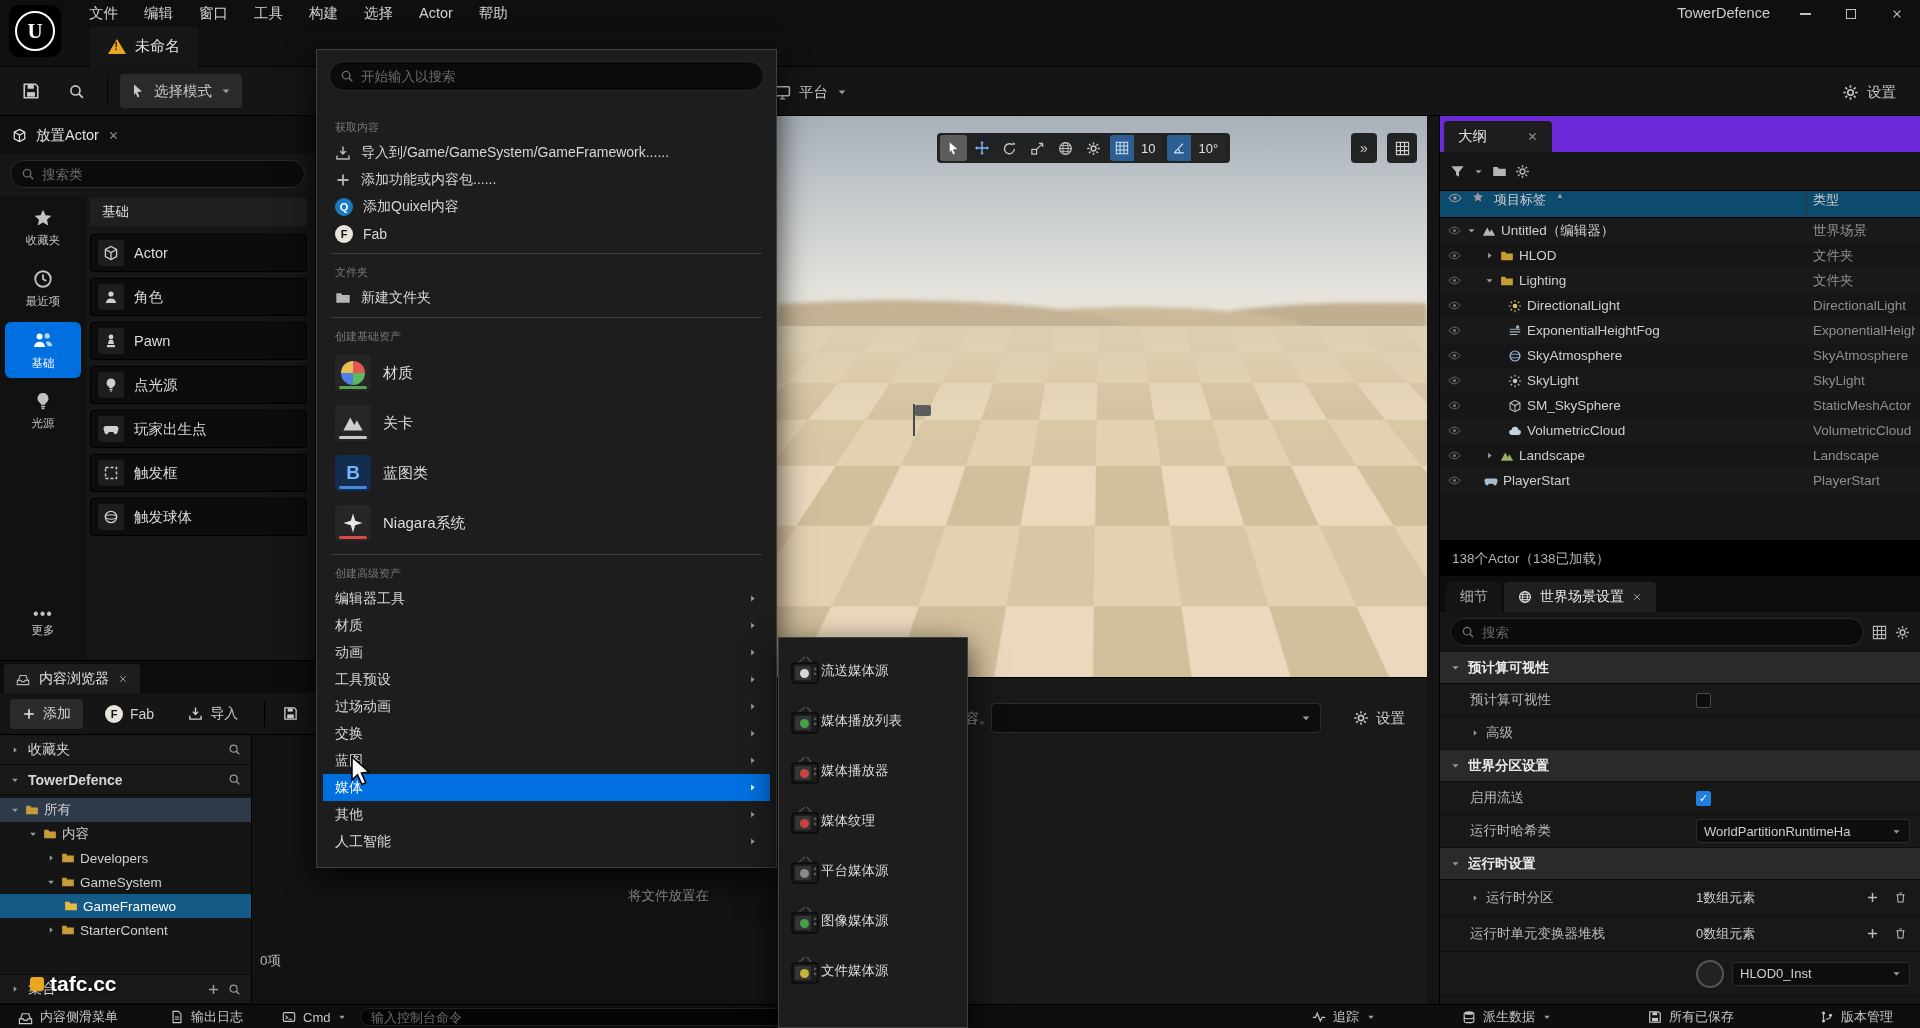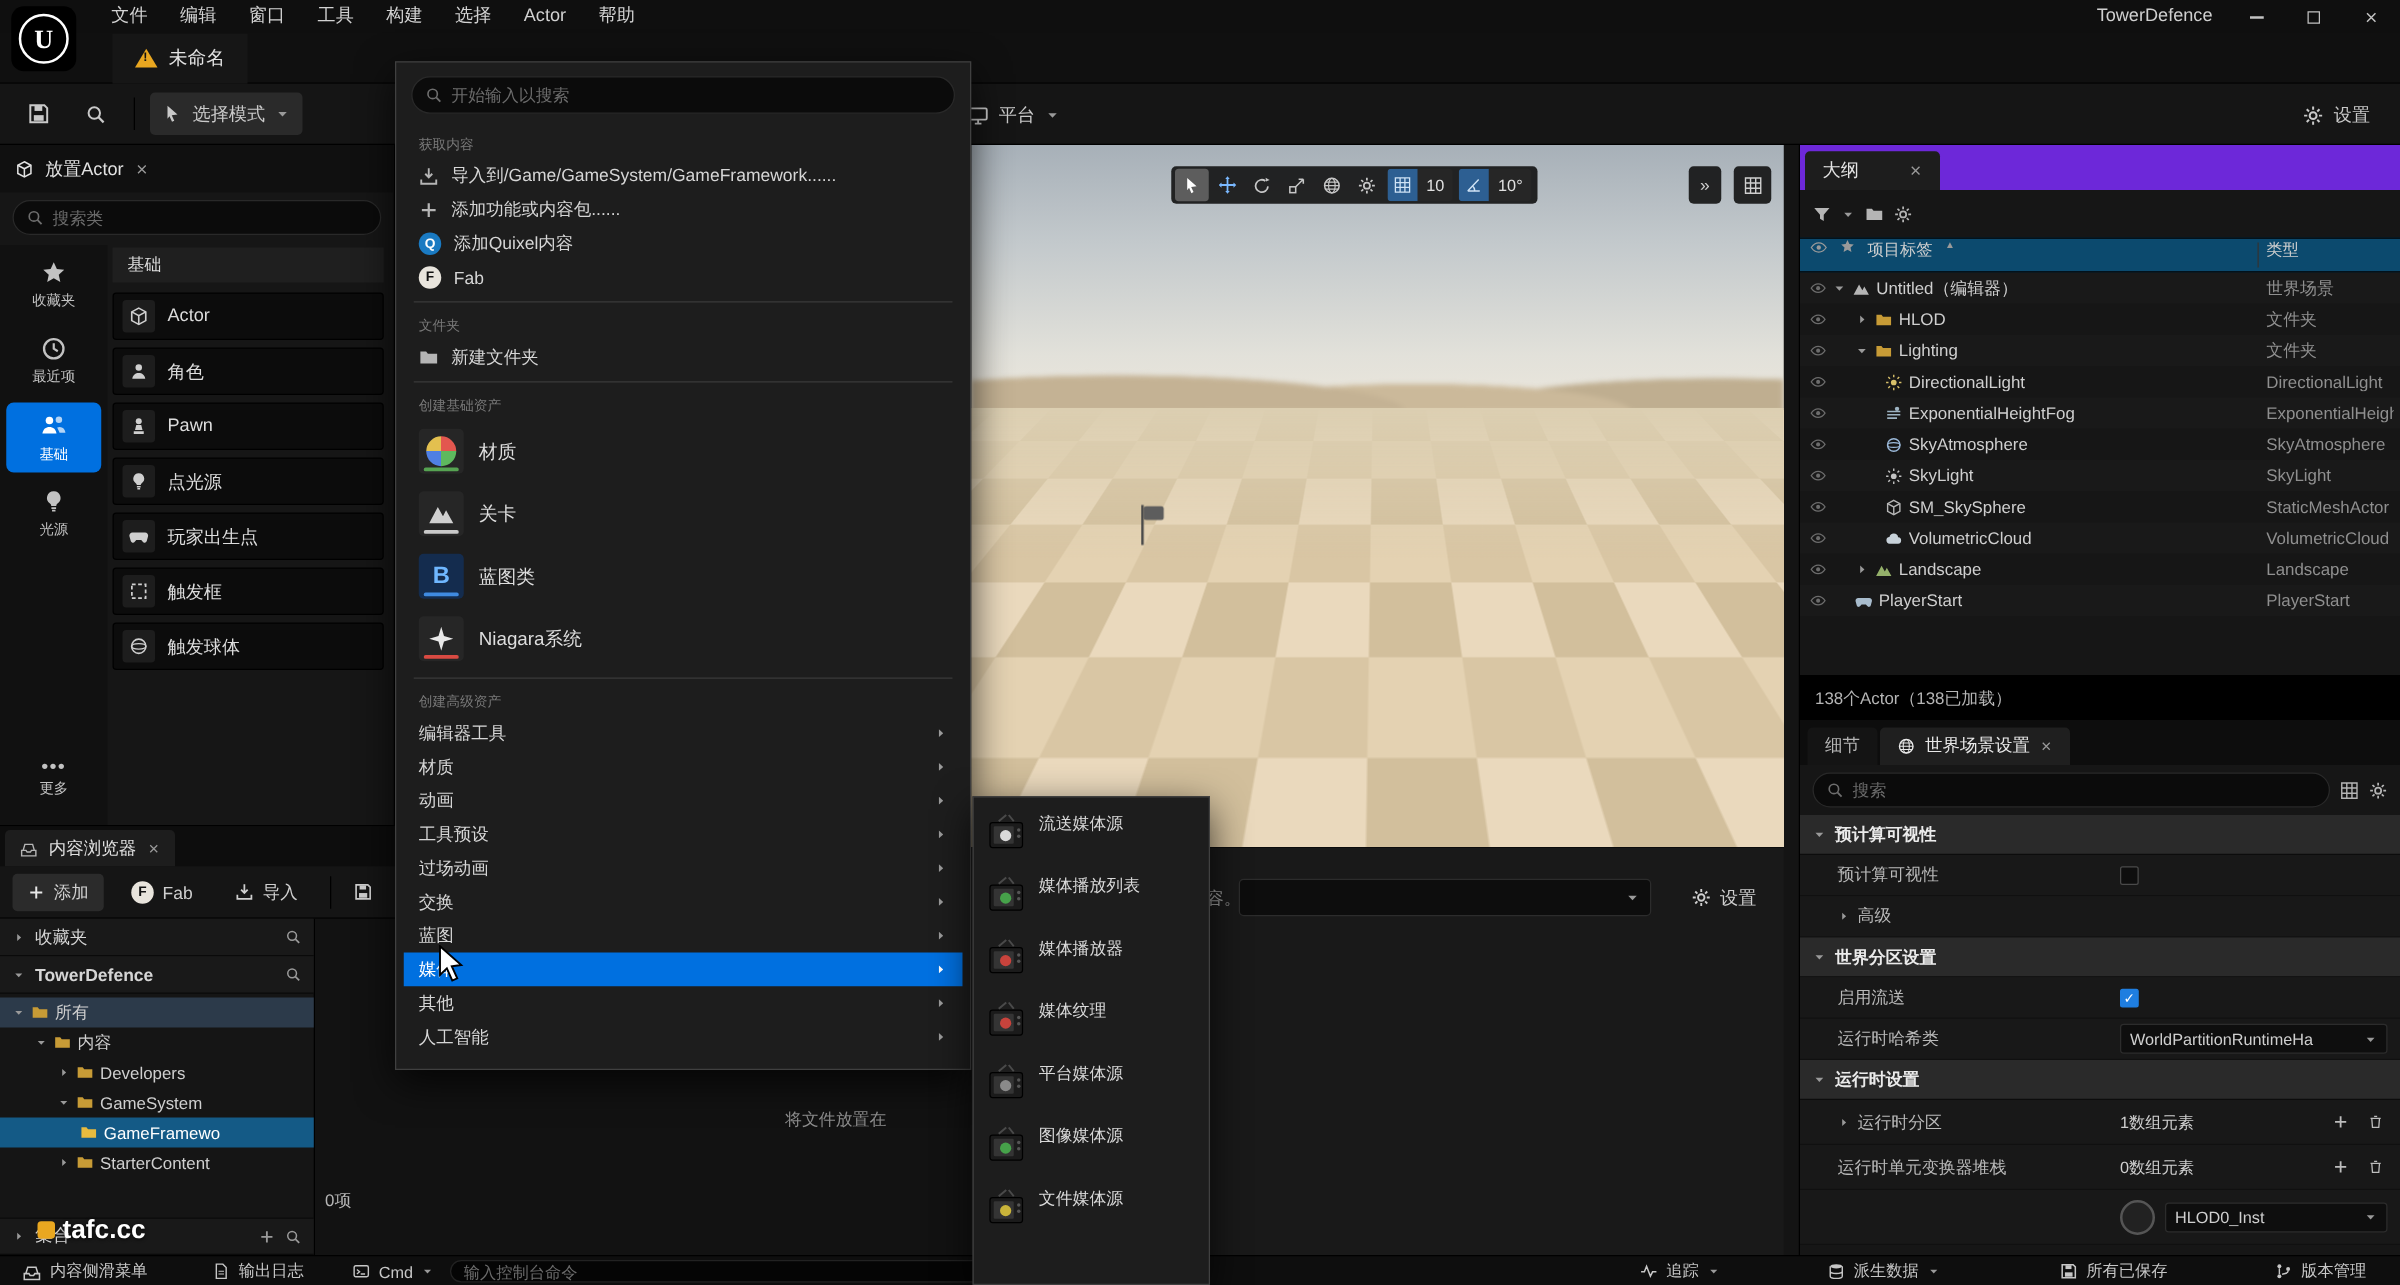--- a/index.html
+++ b/index.html
@@ -109,35 +109,35 @@
 .dt-search{height:40px;display:flex;align-items:center;gap:8px;padding:0 10px}
 .dsec{height:32px;display:flex;align-items:center;gap:7px;background:#2a2a2a;font-weight:bold;font-size:13.5px;color:#ebebeb;padding-left:10px;border-bottom:1px solid #0c0c0c}
 .drow{height:33px;display:flex;align-items:center;border-bottom:1px solid #101010;background:#181818}
 .dlabel{padding-left:30px;color:#b9b9b9;font-size:13.5px;flex:1;display:flex;align-items:center;gap:6px}
 .dval{width:224px;display:flex;align-items:center;gap:8px;padding-right:10px;font-size:13px;color:#cfcfcf}
 .chk{width:15px;height:15px;border:1px solid #4a4a4a;background:#0e0e0e;border-radius:2px;display:flex;align-items:center;justify-content:center;color:#fff;font-size:11px}
 .dd{height:24px;background:#0e0e0e;border:1px solid #2c2c2c;border-radius:3px;display:flex;align-items:center;gap:6px;padding:0 7px;flex:1;min-width:0}
 .mini{width:20px;height:20px;display:flex;align-items:center;justify-content:center;color:#bdbdbd;flex:none}
 
 .cm{left:316px;top:49px;width:461px;background:#1d1d1d;border:1px solid #404040;box-shadow:0 10px 30px rgba(0,0,0,.75);z-index:50;padding:8px 6px 12px;display:flex;flex-direction:column}
-.cm-search{margin:3px 6px 12px;border-radius:15px;height:30px}
+.cm-search{margin:3px 6px 24px;border-radius:15px;height:30px}
 .cm-label{font-size:11px;color:#787878;padding:5px 12px 4px}
 .cm-item{height:27px;display:flex;align-items:center;gap:10px;padding:0 12px;font-size:14px;color:#d6d6d6}
 .cm-div{height:1px;background:#3a3a3a;margin:6px 8px}
 .cm-big{height:50px;display:flex;align-items:center;gap:12px;padding:0 12px;font-size:15px;color:#dedede}
 .bigicon{width:36px;height:36px;border-radius:4px;background:#262626;position:relative;display:flex;align-items:center;justify-content:center}
 .stripe{position:absolute;left:4px;right:4px;bottom:2px;height:3px;border-radius:2px}
 .mat-sphere{width:24px;height:24px;border-radius:50%;background:conic-gradient(#e3574f 0 25%,#5eb95e 0 50%,#4f7fe3 0 75%,#e3c04f 0)}
 .bp-b{color:#6fb7ff;font-weight:bold;font-size:19px}
 .cm-adv{height:27px;display:flex;align-items:center;justify-content:space-between;padding:0 12px;font-size:14px;color:#d6d6d6}
 .cm-adv.hl{color:#fff}
 .badge{width:18px;height:18px;border-radius:50%;display:flex;align-items:center;justify-content:center;font-size:11px;font-weight:bold;flex:none}
 
 .sm{left:778px;top:637px;width:190px;height:391px;background:#1d1d1d;border:1px solid #404040;box-shadow:0 10px 30px rgba(0,0,0,.75);z-index:55;padding:12px 0 0;display:flex;flex-direction:column;gap:8px}
-.sm-item{height:42px;display:flex;gap:10px;padding:0 10px;font-size:13.5px;color:#d9d9d9}
+.sm-item{height:42px;display:flex;align-items:center;padding:0 10px;font-size:13.5px;color:#d9d9d9}
 .tv{position:relative;width:32px;height:32px;flex:none;color:#8a8a8a}
 .tv-dot{position:absolute;left:11px;top:14px;width:9px;height:9px;border-radius:50%}
 
 .hint{position:absolute;font-size:13.5px;color:#8d8d8d}
 .watermark{left:30px;top:972px;z-index:80;display:flex;align-items:center;gap:6px;font-size:21px;font-weight:bold;color:#fff;text-shadow:0 1px 3px rgba(0,0,0,.8)}
 .wm-dot{width:14px;height:14px;border-radius:3px;background:#e9a720}
 .dots{font-size:16px;letter-spacing:1px;line-height:8px}
 </style>
 </head>
 <body>

